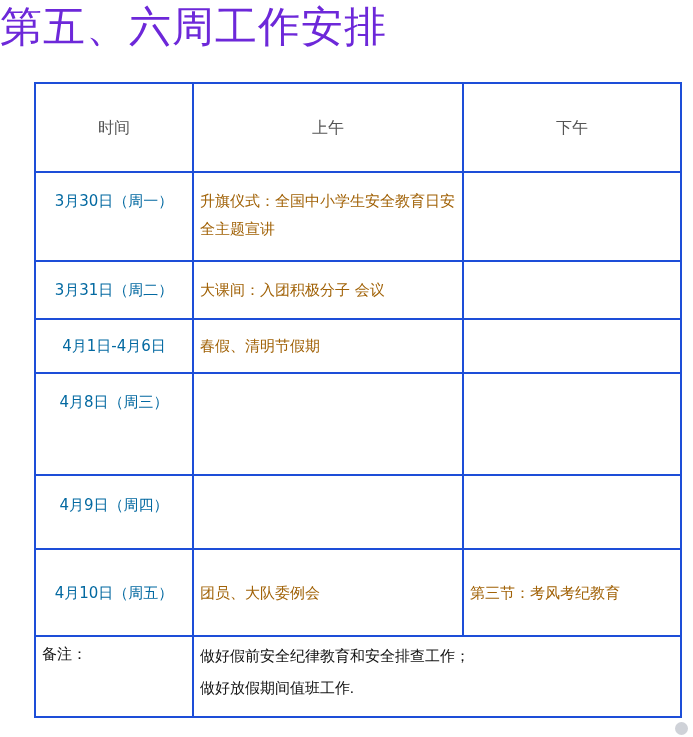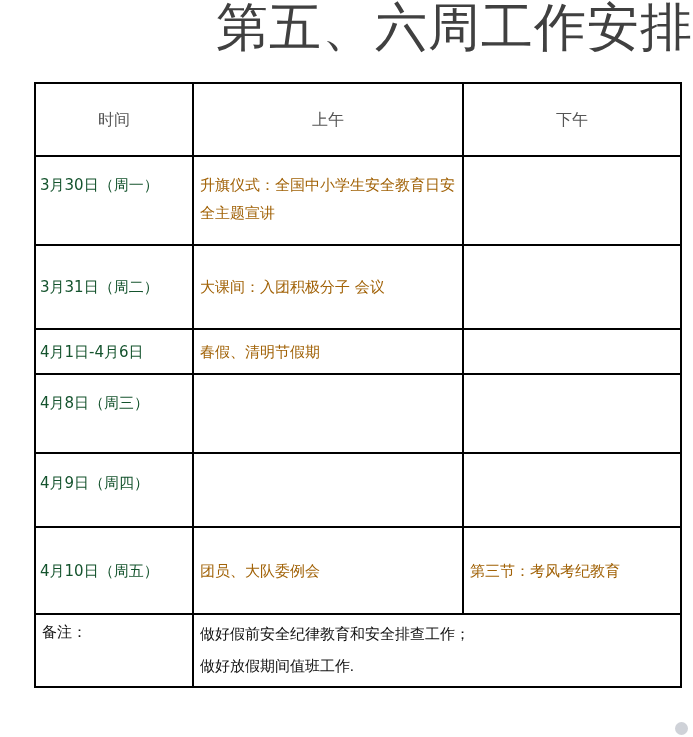--- a/index.html
+++ b/index.html
@@ -13,54 +13,54 @@
       position: relative;
       overflow: hidden;
       font-family: "DejaVu Sans", "Liberation Sans", sans-serif;
       color: #111111;
     }
     .doc-title {
       position: absolute;
       left: 0;
       top: 4px;
       width: 693px;
-      text-align: right;
+      text-align: left;
       font-family: "DejaVu Serif", "Liberation Serif", serif;
-      font-size: 52px;
+      font-size: 42px;
       line-height: 46px;
       letter-spacing: 1px;
-      color: #404040;
+      color: #6d28d9;
     }
     .schedule-table {
       position: absolute;
       left: 34px;
       top: 82px;
       border-collapse: collapse;
       table-layout: fixed;
       width: 646px;
       font-size: 15px;
     }
     .schedule-table td {
-      border: 2px solid #000000;
-      padding: 4px;
+      border: 2px solid #1d4ed8;
+      padding: 12px;
       vertical-align: middle;
       line-height: 28px;
     }
     .schedule-table .col-time { width: 158px; }
     .schedule-table .col-am { width: 270px; }
     .schedule-table .col-pm { width: 218px; }
     .head-cell {
       text-align: center;
       color: #555555;
       height: 63px;
       font-size: 16px;
     }
     .time-cell {
-      text-align: left;
-      color: #14532d;
+      text-align: center;
+      color: #0369a1;
     }
     .time-cell.top, .content-cell.top {
       vertical-align: top;
       padding-top: 2px;
     }
     .content-cell {
       padding-left: 6px !important;
       padding-right: 4px !important;
       color: #a16207;
     }
@@ -103,34 +103,34 @@
       <td class="head-cell">上午</td>
       <td class="head-cell">下午</td>
     </tr>
 
     <tr style="height:89px">
       <td class="time-cell top" style="padding-top:14px">3月30日（周一）</td>
       <td class="content-cell top" style="padding-top:14px">升旗仪式：全国中小学生安全教育日安全主题宣讲</td>
       <td class="content-cell"></td>
     </tr>
 
-    <tr style="height:84px">
+    <tr style="height:58px">
       <td class="time-cell">3月31日（周二）</td>
       <td class="content-cell">大课间：入团积极分子 会议</td>
       <td class="content-cell"></td>
     </tr>
 
     <tr style="height:45px">
       <td class="time-cell">4月1日-4月6日</td>
       <td class="content-cell">春假、清明节假期</td>
       <td class="content-cell"></td>
     </tr>
 
 
-    <tr style="height:79px">
+    <tr style="height:102px">
       <td class="time-cell top" style="padding-top:14px">4月8日（周三）</td>
       <td class="content-cell"></td>
       <td class="content-cell"></td>
     </tr>
 
     <tr style="height:74px">
       <td class="time-cell top" style="padding-top:15px">4月9日（周四）</td>
       <td class="content-cell"></td>
       <td class="content-cell"></td>
     </tr>

